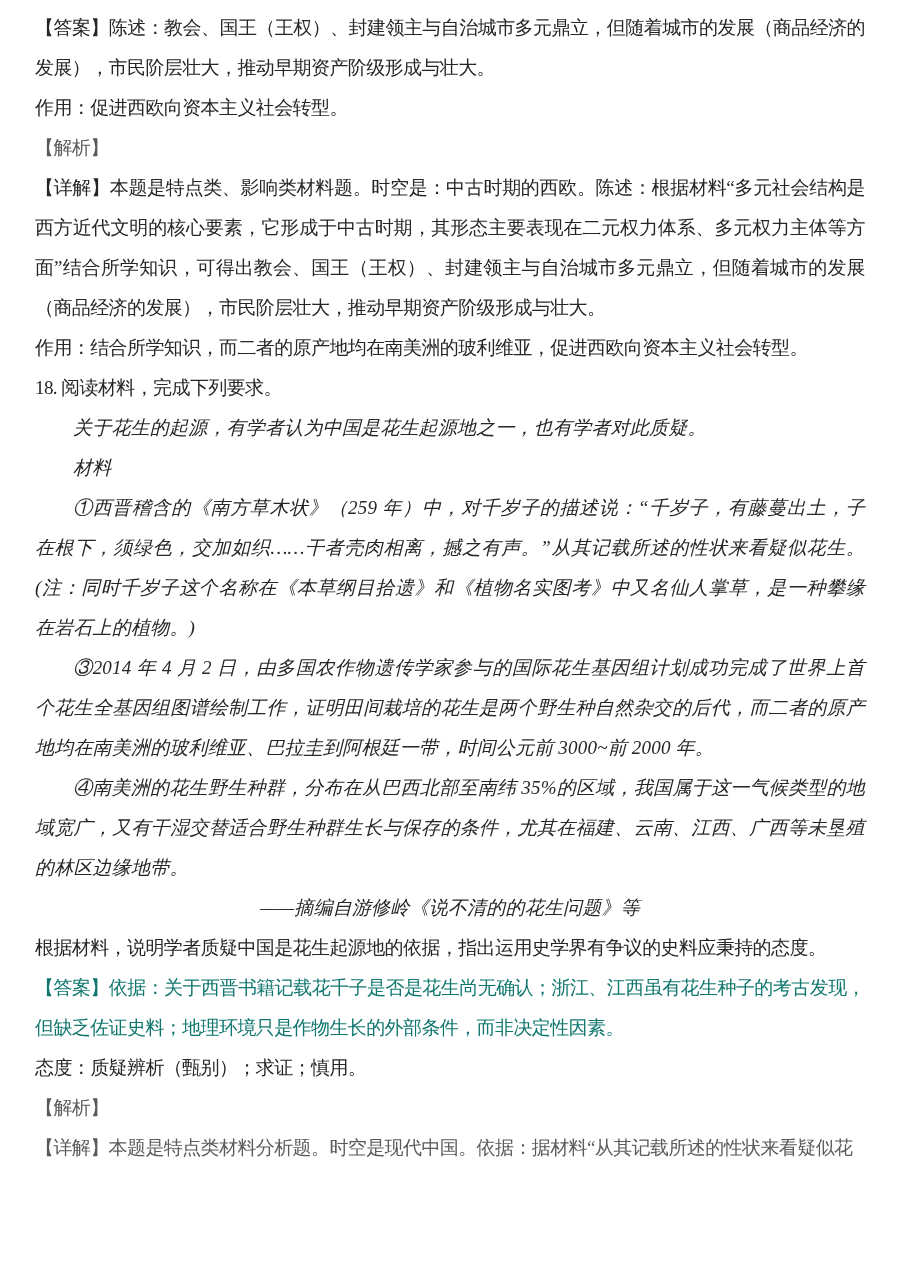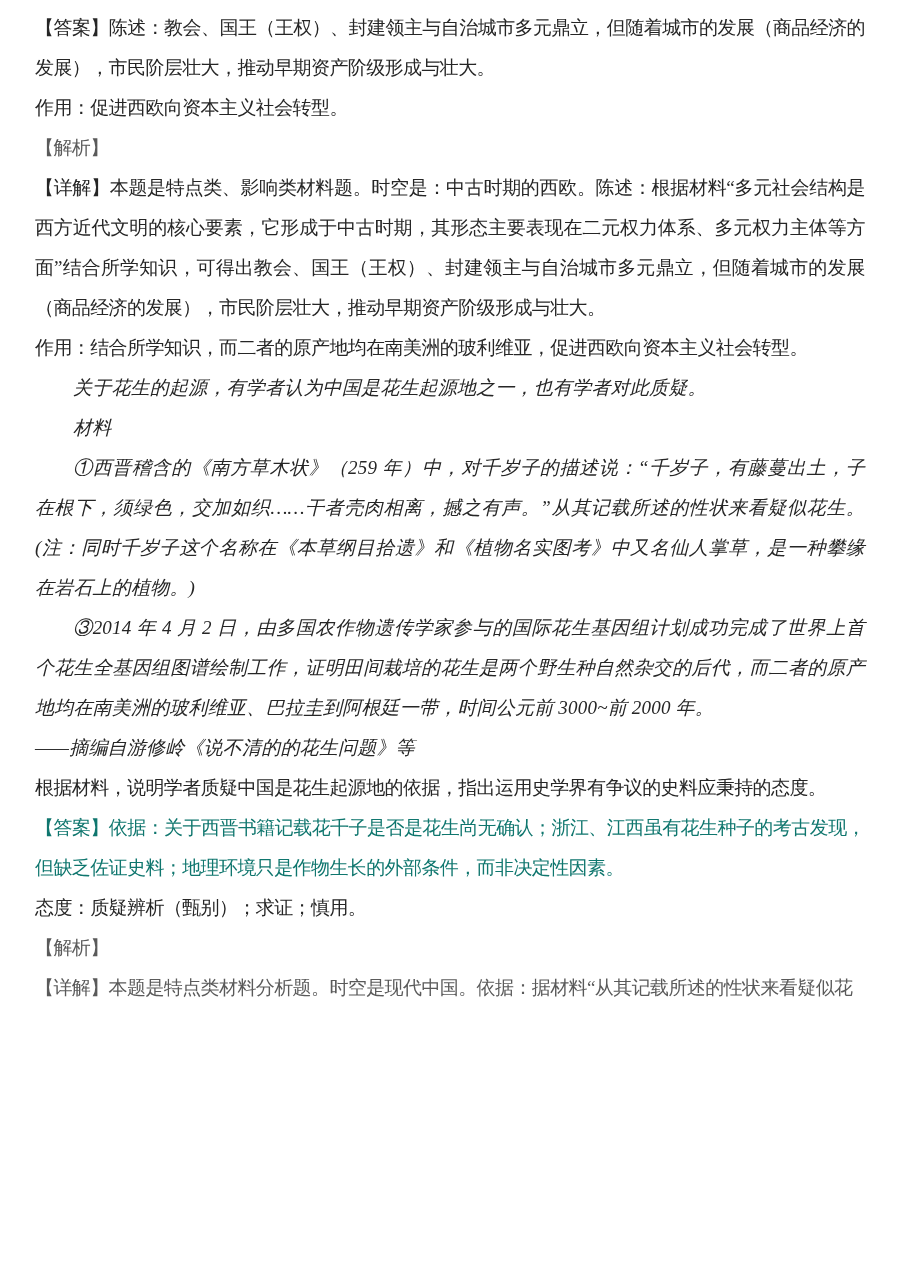--- a/index.html
+++ b/index.html
@@ -29,41 +29,43 @@
     text-align: justify;
     text-justify: inter-character;
     word-break: break-all;
   }
   p.indent { text-indent: 2em; }
   p.kai {
     font-style: italic;
     letter-spacing: 0.2px;
   }
   p.right {
-    text-align: left;
+    text-align: center;
     text-indent: 0;
   }
   p.light { color: #0f766e; }
   p.lighter { color: #5a5a5a; }
 </style>
 </head>
 <body>
 
 <div class="page">
 
   <p class="line">【答案】陈述：教会、国王（王权）、封建领主与自治城市多元鼎立，但随着城市的发展（商品经济的发展），市民阶层壮大，推动早期资产阶级形成与壮大。</p>
   <p class="line">作用：促进西欧向资本主义社会转型。</p>
   <p class="line lighter">【解析】</p>
   <p class="line">【详解】本题是特点类、影响类材料题。时空是：中古时期的西欧。陈述：根据材料“多元社会结构是西方近代文明的核心要素，它形成于中古时期，其形态主要表现在二元权力体系、多元权力主体等方面”结合所学知识，可得出教会、国王（王权）、封建领主与自治城市多元鼎立，但随着城市的发展（商品经济的发展），市民阶层壮大，推动早期资产阶级形成与壮大。</p>
   <p class="line">作用：结合所学知识，而二者的原产地均在南美洲的玻利维亚，促进西欧向资本主义社会转型。</p>
 
+  <p class="line">18. 阅读材料，完成下列要求。</p>
   <p class="line indent kai">关于花生的起源，有学者认为中国是花生起源地之一，也有学者对此质疑。</p>
   <p class="line indent kai">材料</p>
   <p class="line indent kai">①西晋稽含的《南方草木状》（259 年）中，对千岁子的描述说：“千岁子，有藤蔓出土，子在根下，须绿色，交加如织……干者壳肉相离，撼之有声。”从其记载所述的性状来看疑似花生。(注：同时千岁子这个名称在《本草纲目拾遗》和《植物名实图考》中又名仙人掌草，是一种攀缘在岩石上的植物。)</p>
   <p class="line indent kai">③2014 年 4 月 2 日，由多国农作物遗传学家参与的国际花生基因组计划成功完成了世界上首个花生全基因组图谱绘制工作，证明田间栽培的花生是两个野生种自然杂交的后代，而二者的原产地均在南美洲的玻利维亚、巴拉圭到阿根廷一带，时间公元前 3000~前 2000 年。</p>
+  <p class="line indent kai">④南美洲的花生野生种群，分布在从巴西北部至南纬 35%的区域，我国属于这一气候类型的地域宽广，又有干湿交替适合野生种群生长与保存的条件，尤其在福建、云南、江西、广西等未垦殖的林区边缘地带。</p>
   <p class="line right kai">——摘编自游修岭《说不清的的花生问题》等</p>
   <p class="line">根据材料，说明学者质疑中国是花生起源地的依据，指出运用史学界有争议的史料应秉持的态度。</p>
 
   <p class="line light">【答案】依据：关于西晋书籍记载花千子是否是花生尚无确认；浙江、江西虽有花生种子的考古发现，但缺乏佐证史料；地理环境只是作物生长的外部条件，而非决定性因素。</p>
   <p class="line">态度：质疑辨析（甄别）；求证；慎用。</p>
   <p class="line lighter">【解析】</p>
   <p class="line lighter">【详解】本题是特点类材料分析题。时空是现代中国。依据：据材料“从其记载所述的性状来看疑似花</p>
 
 </div>
 

